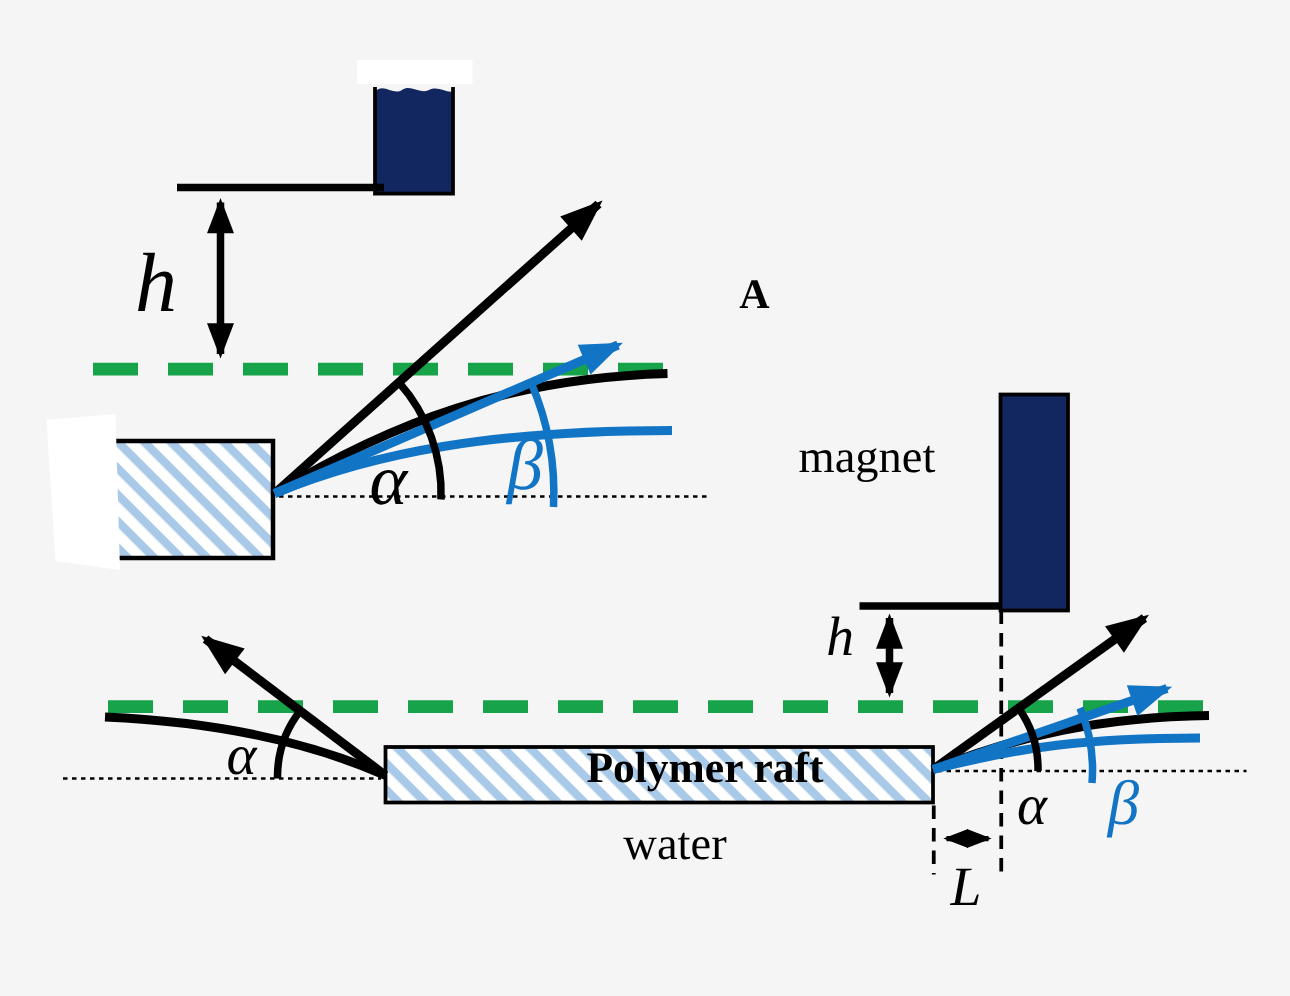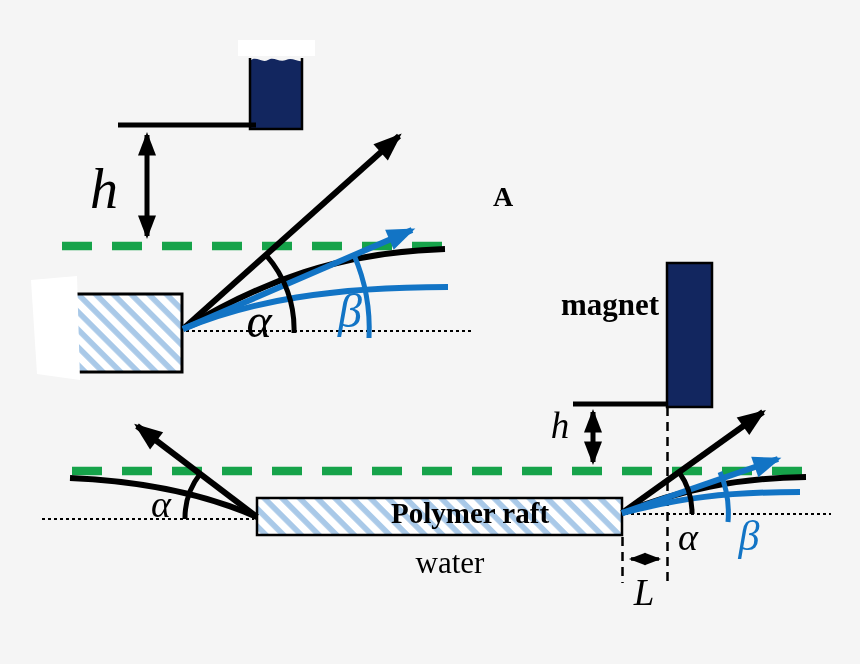--- a/index.html
+++ b/index.html
@@ -14,21 +14,21 @@
     color:#000; white-space:nowrap; line-height:1;
     font-family:"Liberation Serif","DejaVu Serif",serif;
   }
   .it   { font-style:italic; }
   .bold { font-weight:bold; }
   .blue { color:#1274c5; }
   .h-top       { left:104px; top:189px; font-size:56px; }
   .panel-a     { left:503px; top:197px; font-size:28px; }
   .alpha-top   { left:259px; top:321px; font-size:48px; }
   .beta-top    { left:350px; top:311px; font-size:48px; }
-  .magnet-lbl  { left:610px; top:304px; font-size:31px;font-weight:bold; }
+  .magnet-lbl  { left:578px; top:304px; font-size:31px; }
   .h-right     { left:560px; top:425px; font-size:37px; }
   .raft-lbl    { left:470px; top:513px; font-size:29px; }
   .water-lbl   { left:450px; top:562px; font-size:31px; }
   .alpha-left  { left:161px; top:504px; font-size:38px; }
   .alpha-right { left:688px; top:537px; font-size:38px; }
   .beta-right  { left:749px; top:536px; font-size:42px; }
   .l-lbl       { left:644px; top:592px; font-size:37px; }
 </style>
 </head>
 <body>

